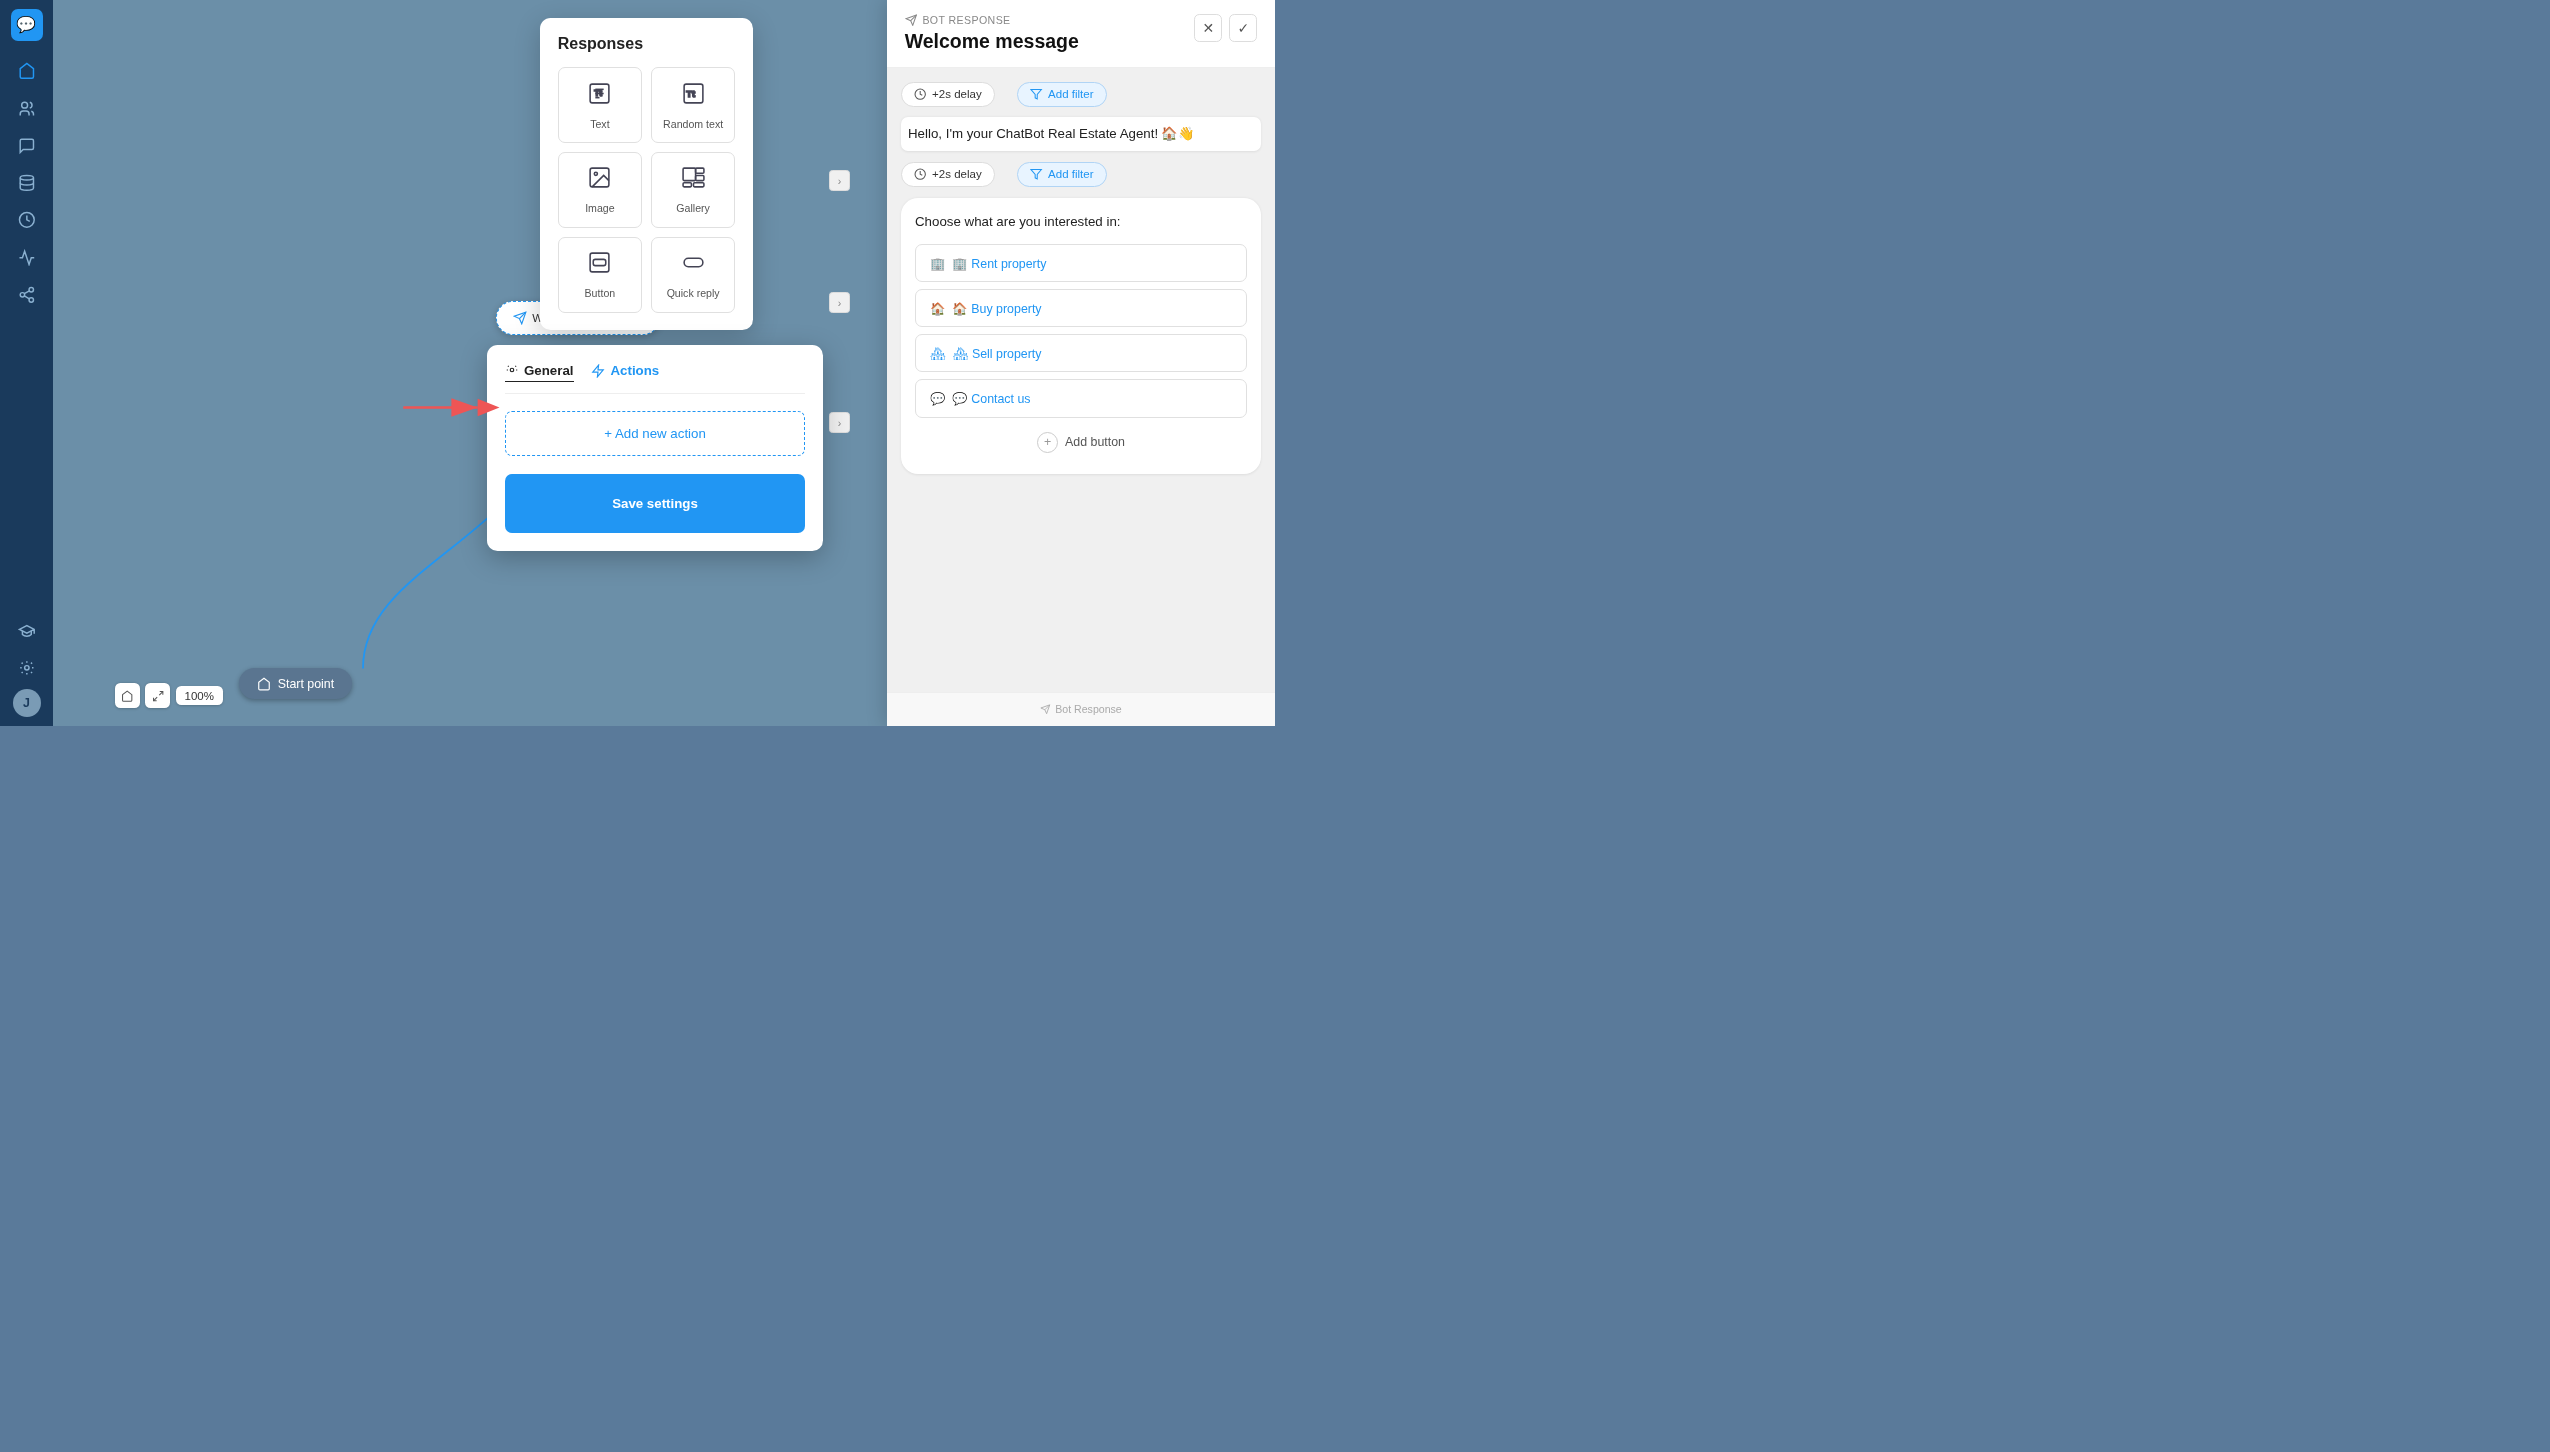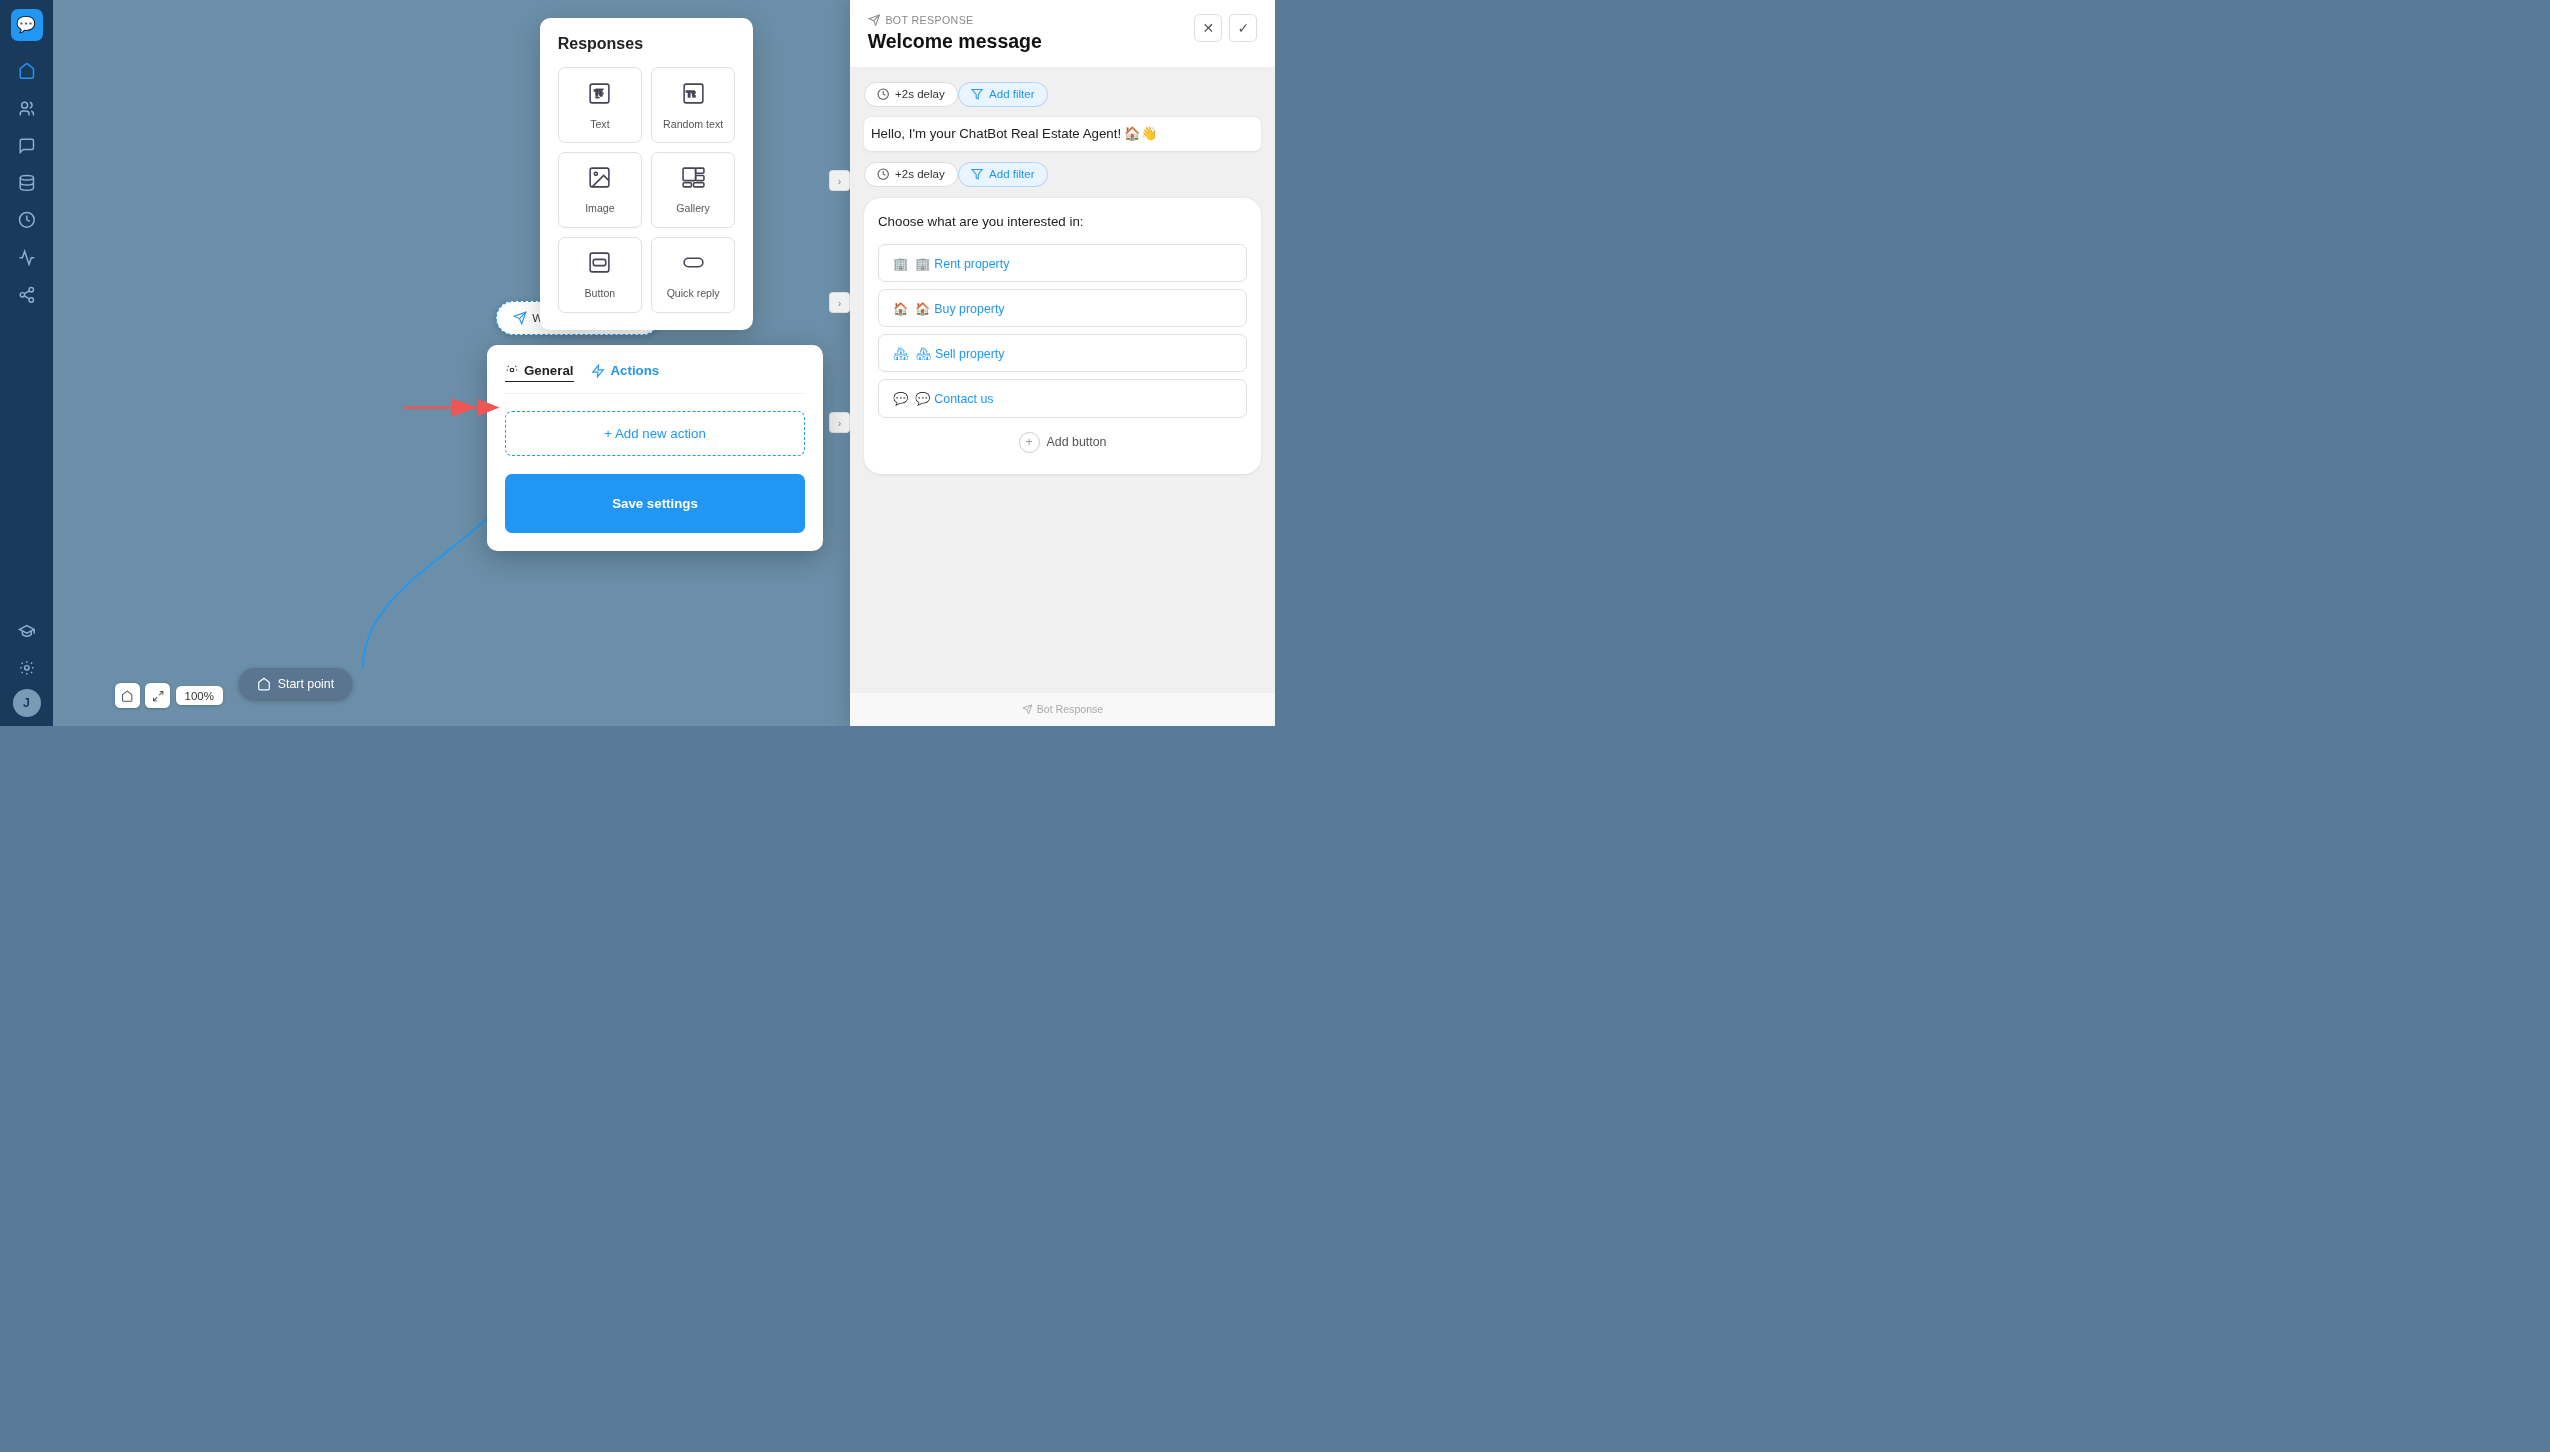--- a/index.html
+++ b/index.html
@@ -133,21 +133,21 @@
     }
 
     
     .arrow-indicator {
       position: absolute; left: 394px; top: 390px; z-index: 400;
       pointer-events: none;
     }
 
     
     .bot-response-panel {
-      position: absolute; right: 0; top: 0; width: 425px; height: 726px;
+      position: absolute; right: 0; top: 0; width: 388px; height: 726px;
       background: white; box-shadow: -3.5px 0 17.7px rgba(0,0,0,0.15);
       z-index: 150; display: flex; flex-direction: column; overflow: hidden;
     }
     .bot-response-header {
       padding: 14px 17.7px; border-bottom: 0.9px solid #eee;
       display: flex; align-items: flex-start; justify-content: space-between;
     }
     .bot-response-title-group {
       display: flex; flex-direction: column; gap: 3.5px;
     }
@@ -161,21 +161,21 @@
       background: white; cursor: pointer; display: flex; align-items: center;
       justify-content: center; font-size: 14px; color: #555;
     }
 
     .bot-response-body {
       flex: 1; overflow-y: auto; background: #f0f0f0; padding: 14px;
       display: flex; flex-direction: column; gap: 10.6px;
     }
 
     .delay-filter-row {
-      display: flex; align-items: center; gap: 0;
+      display: flex; align-items: center; gap: 22px;
     }
     .delay-badge {
       background: white; border: 0.9px solid #ddd; border-radius: 17.7px;
       padding: 5.3px 12.4px; font-size: 11.5px; color: #333;
       display: flex; align-items: center; gap: 5.3px; cursor: pointer;
     }
     .filter-badge {
       background: #e8f4ff; border: 0.9px solid #b0d4f5; border-radius: 17.7px;
       padding: 5.3px 12.4px; font-size: 11.5px; color: #2196F3;
       display: flex; align-items: center; gap: 5.3px; cursor: pointer;

